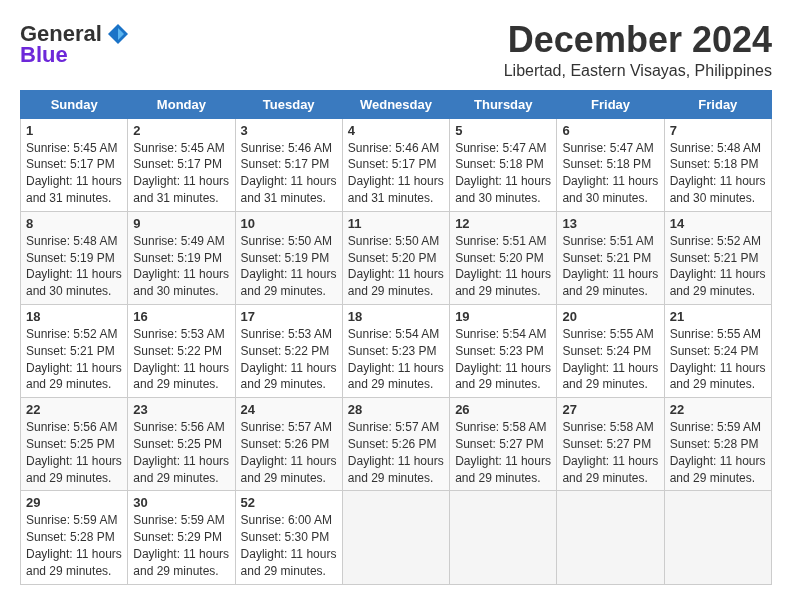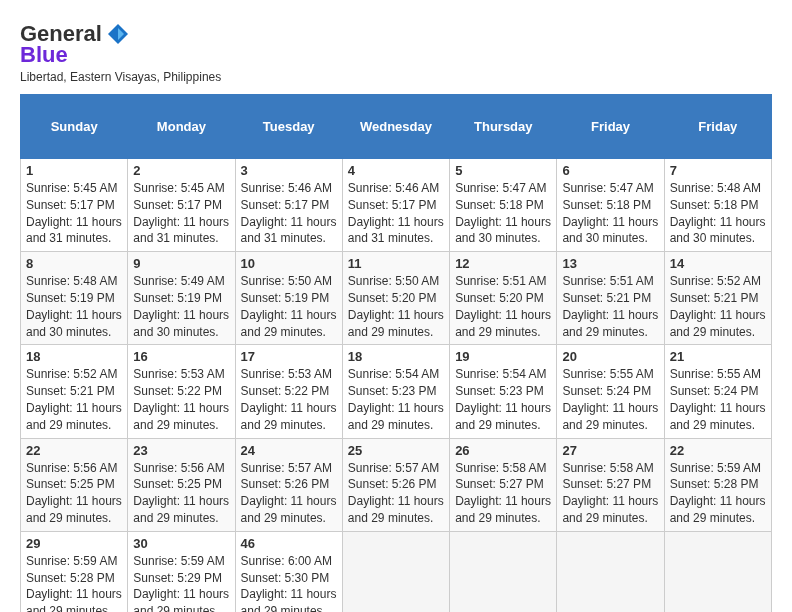--- a/index.html
+++ b/index.html
@@ -8,21 +8,20 @@
       background: #fff;
       width: 792px;
       min-height: 612px;
       padding: 20px;
     }
     .header-area {
       display: flex;
       justify-content: space-between;
       align-items: flex-start;
       margin-bottom: 10px;
-      flex-direction: column;
     }
     .logo {
       display: flex;
       flex-direction: column;
       align-items: flex-start;
     }
     .logo-text {
       display: flex;
       align-items: center;
       font-size: 22px;
@@ -39,34 +38,34 @@
     .title-area {
       text-align: right;
     }
     .month-title {
       font-size: 36px;
       font-weight: bold;
       color: #333;
       line-height: 1.1;
     }
     .location-title {
-      font-size: 12px;
+      font-size: 16px;
       color: #333;
       margin-top: 2px;
     }
     table {
       width: 100%;
       border-collapse: collapse;
       table-layout: fixed;
     }
     th {
       background-color: #3a7abf;
       color: #fff;
       text-align: center;
-      padding: 24px 4px;
+      padding: 6px 4px;
       font-size: 13px;
       font-weight: bold;
       border: 1px solid #3a7abf;
     }
     td {
       border: 1px solid #ccc;
       vertical-align: top;
       padding: 4px 5px;
       font-size: 10.5px;
       color: #333;
@@ -98,20 +97,21 @@
     <div class="logo-text">
       <span class="logo-general">General</span>
       <svg class="logo-icon" viewBox="0 0 28 28">
         <polygon points="14,4 24,14 14,24 4,14" fill="#1a73c7"></polygon>
         <polygon points="14,8 20,14 14,20" fill="#5ab4f0"></polygon>
       </svg>
     </div>
     <span class="logo-blue" style="font-size:22px;font-weight:bold;color:#6d28d9;margin-top:-6px;">Blue</span>
   </div>
   <div class="title-area">
+    <div class="month-title">December 2024</div>
     <div class="location-title">Libertad, Eastern Visayas, Philippines</div>
   </div>
 </div>
 
 <table>
   <thead>
     <tr>
     <th>Sunday</th>
         <th>Monday</th>
         <th>Tuesday</th>
@@ -219,21 +219,21 @@
         </td>
         <td>
           <span class="day-num">23</span>
 <div class="day-detail">Sunrise: 5:56 AM<br>Sunset: 5:25 PM<br>Daylight: 11 hours and 29 minutes.</div>
         </td>
         <td>
           <span class="day-num">24</span>
 <div class="day-detail">Sunrise: 5:57 AM<br>Sunset: 5:26 PM<br>Daylight: 11 hours and 29 minutes.</div>
         </td>
         <td>
-          <span class="day-num">25</span>
+          <span class="day-num">28</span>
 <div class="day-detail">Sunrise: 5:57 AM<br>Sunset: 5:26 PM<br>Daylight: 11 hours and 29 minutes.</div>
         </td>
         <td>
           <span class="day-num">26</span>
 <div class="day-detail">Sunrise: 5:58 AM<br>Sunset: 5:27 PM<br>Daylight: 11 hours and 29 minutes.</div>
         </td>
         <td>
           <span class="day-num">27</span>
 <div class="day-detail">Sunrise: 5:58 AM<br>Sunset: 5:27 PM<br>Daylight: 11 hours and 29 minutes.</div>
         </td>
@@ -245,21 +245,21 @@
       <tr>
         <td>
           <span class="day-num">29</span>
 <div class="day-detail">Sunrise: 5:59 AM<br>Sunset: 5:28 PM<br>Daylight: 11 hours and 29 minutes.</div>
         </td>
         <td>
           <span class="day-num">30</span>
 <div class="day-detail">Sunrise: 5:59 AM<br>Sunset: 5:29 PM<br>Daylight: 11 hours and 29 minutes.</div>
         </td>
         <td>
-          <span class="day-num">46</span>
+          <span class="day-num">52</span>
 <div class="day-detail">Sunrise: 6:00 AM<br>Sunset: 5:30 PM<br>Daylight: 11 hours and 29 minutes.</div>
         </td>
         <td class="empty"></td>
         <td class="empty"></td>
         <td class="empty"></td>
         <td class="empty"></td>
       </tr>
     </tbody>
 </table>
 

